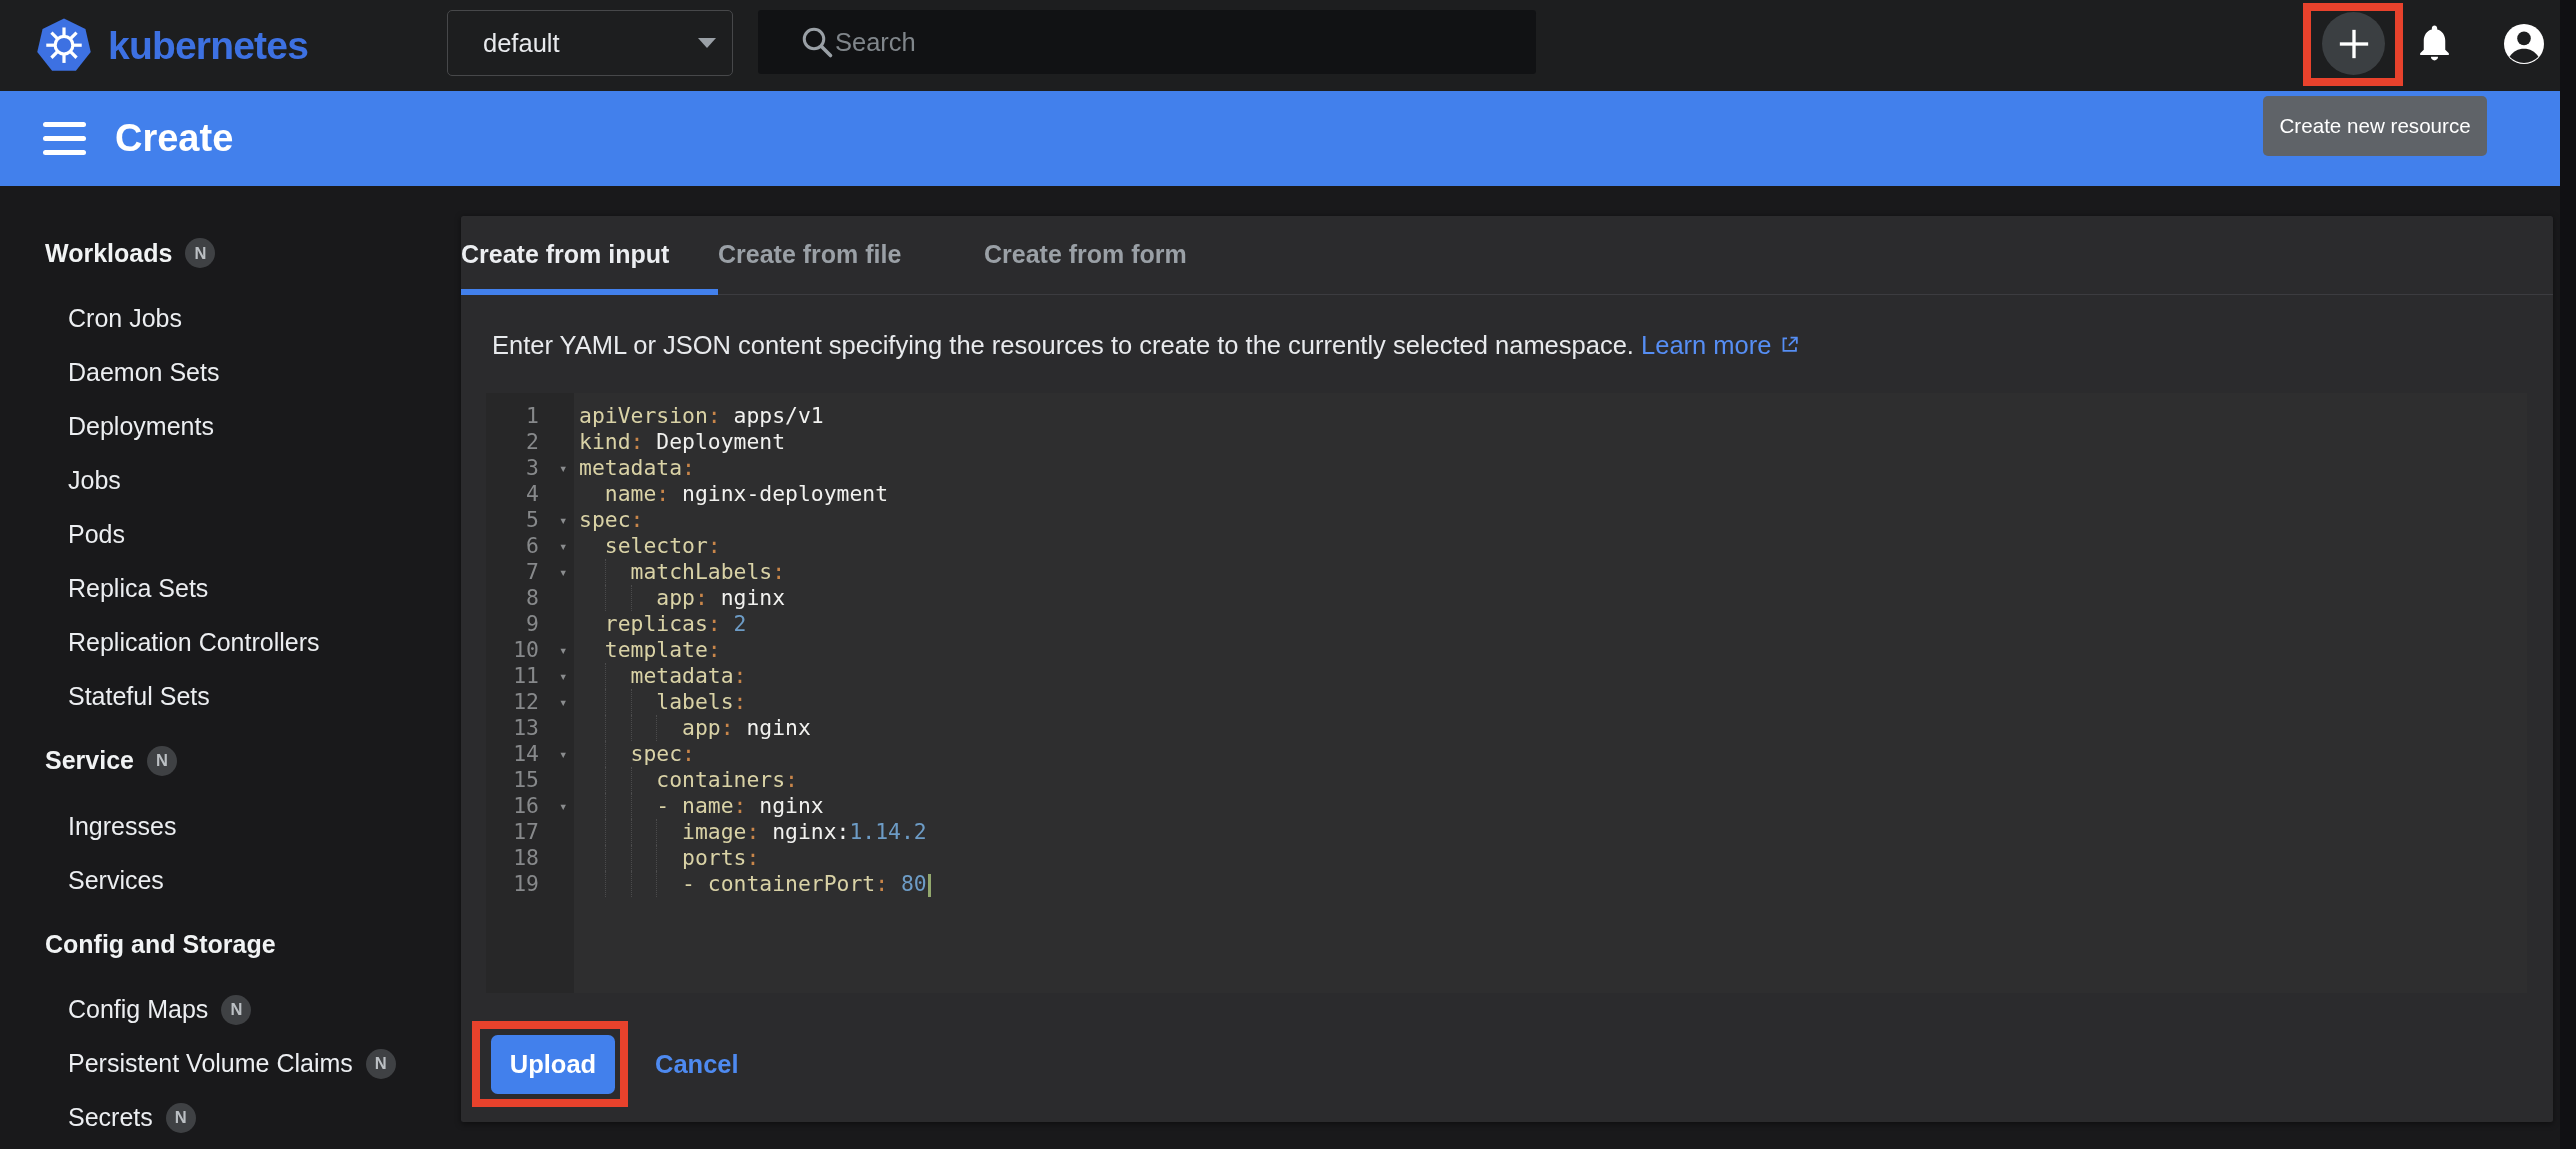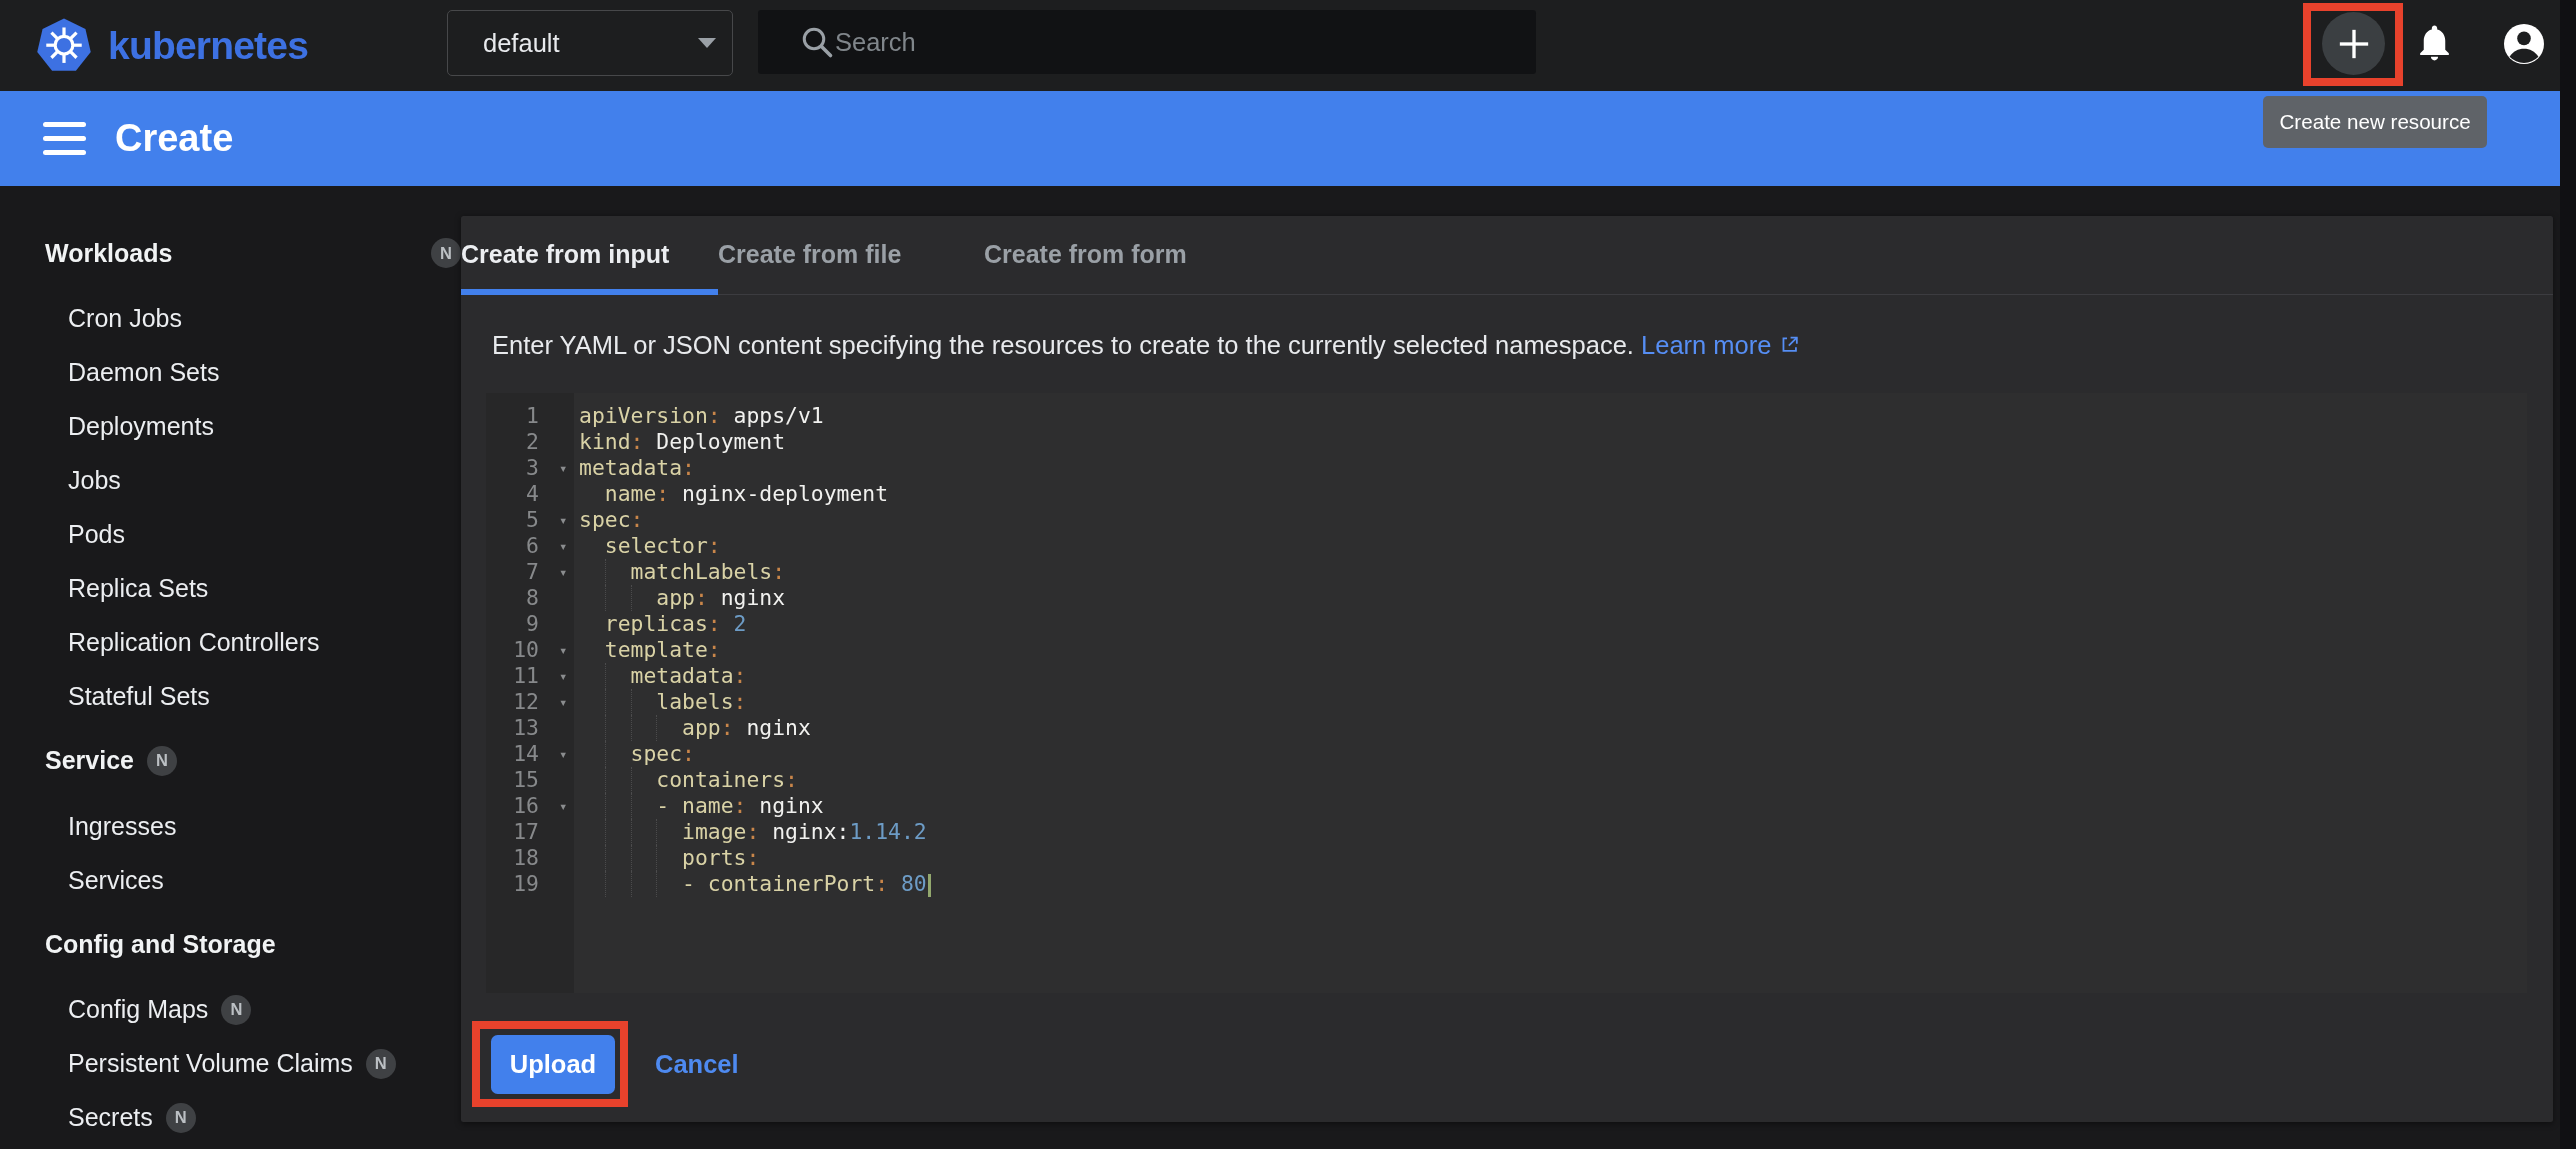--- a/index.html
+++ b/index.html
@@ -25,29 +25,29 @@
               background:#3b3f42; display:flex; align-items:center; justify-content:center; cursor:pointer; }
   #bell-btn { position:absolute; left:2413px; top:21.4px; cursor:pointer; }
   #account-btn { position:absolute; left:2500px; top:20px; cursor:pointer; }
   #page-scrollbar { position:absolute; right:0; top:0; width:16.5px; height:1150px; background:#101013; }
 
   
   #appbar { position:absolute; left:0; top:91px; width:2576px; height:95px; background:#4280ec; }
   #hamburger { position:absolute; left:43px; top:31px; width:43px; height:33px; cursor:pointer; }
   #hamburger div { width:43px; height:5px; background:#ffffff; border-radius:2.5px; margin-bottom:9px; }
   #appbar-title { position:absolute; left:115px; top:26px; color:#ffffff; font-size:38px; font-weight:bold; }
-  #tooltip { position:absolute; left:2263px; top:96px; height:52px; background:#5f6368; border-radius:5px;
+  #tooltip { position:absolute; left:2263px; top:96px; height:60px; background:#5f6368; border-radius:5px;
              display:flex; align-items:center; padding:0 16.5px; z-index:5; }
   #tooltip span { color:#ffffff; font-size:20.6px; white-space:nowrap; }
 
   
   #sidebar { position:absolute; left:0; top:226px; width:461px; }
   .side-row { height:54px; display:flex; align-items:center; }
   .side-header { padding-left:45px; color:#f1f3f4; font-size:25px; font-weight:bold; margin-top:10px; }
-  .side-header.first { margin-top:0;justify-content:space-between; }
+  .side-header.first { margin-top:0; }
   .side-items { margin-top:11.5px; }
   .side-item { padding-left:68px; color:#eceef1; font-size:25px; cursor:pointer; }
   .n-badge { width:30px; height:30px; border-radius:50%; background:#3f4144; color:#bcc0c4;
              font-size:16.5px; font-weight:bold; display:inline-flex; align-items:center;
              justify-content:center; margin-left:13px; flex:0 0 auto; }
 
   
   #card { position:absolute; left:461px; top:216px; width:2092px; height:906px;
           background:#2b2b2d; border-radius:2.5px; box-shadow:0 1.6px 6.6px rgba(0,0,0,.45); }
   #tabbar { position:absolute; left:0; top:0; width:100%; height:79px; border-bottom:1.6px solid #3c3c40;

